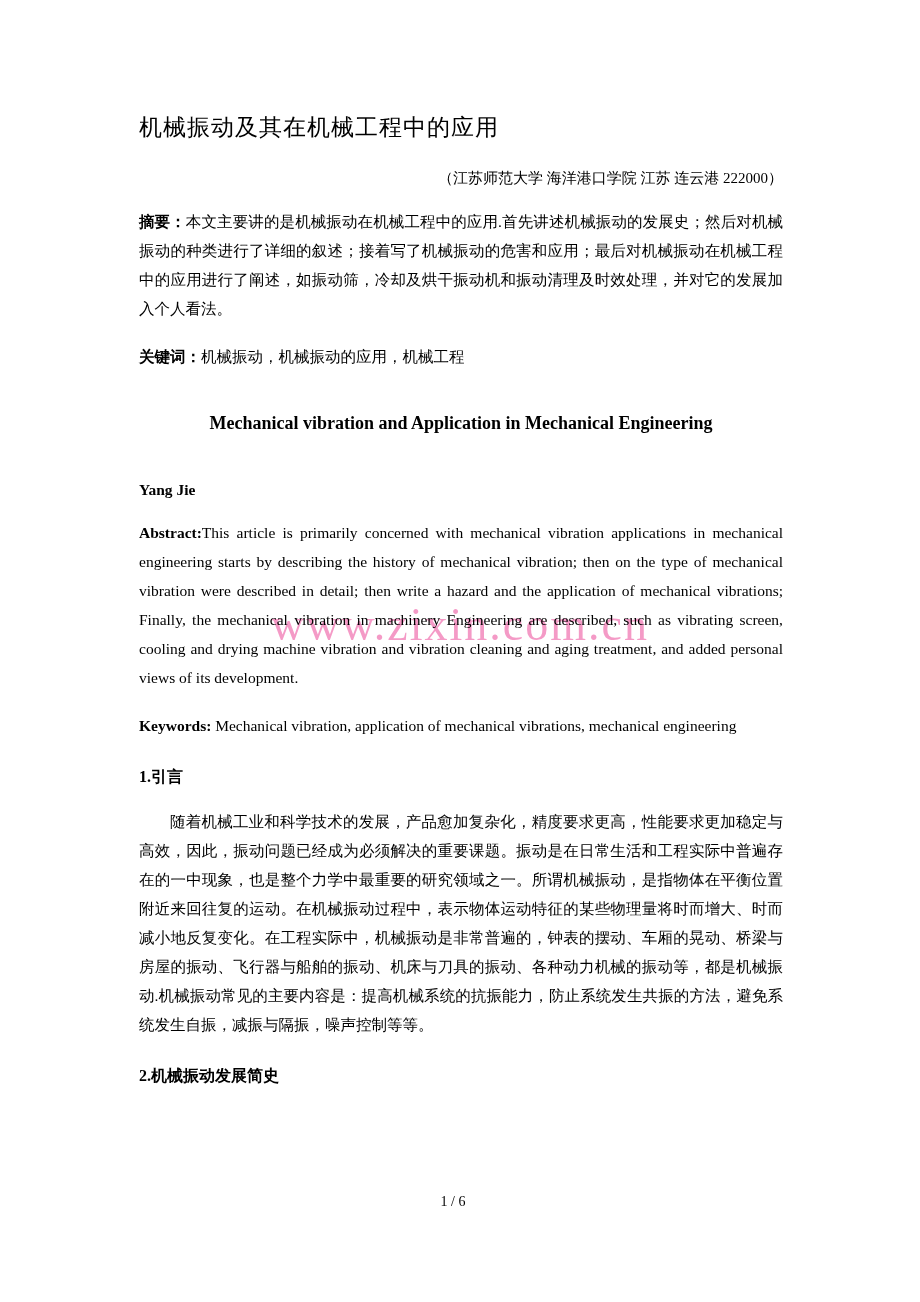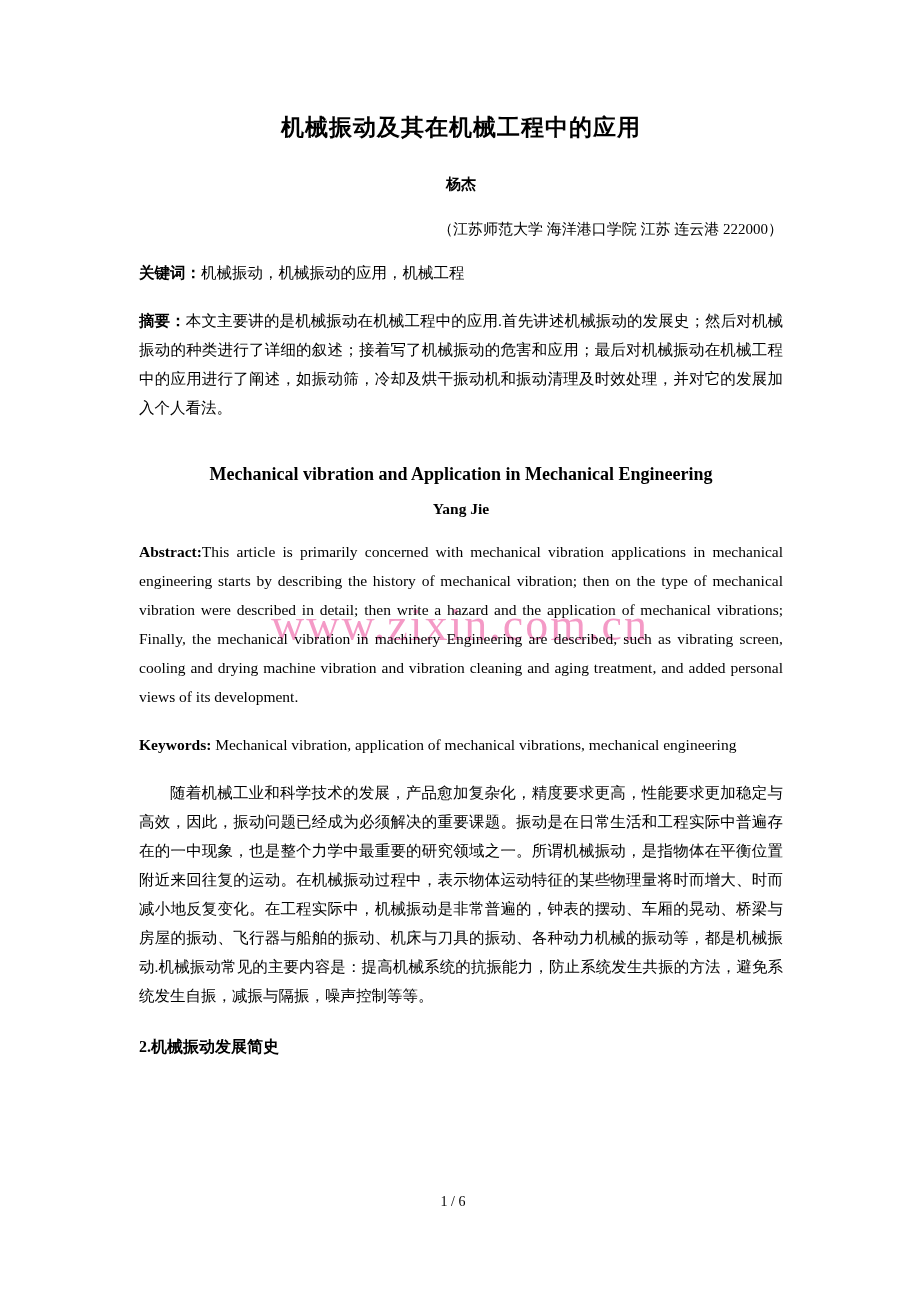--- a/index.html
+++ b/index.html
@@ -15,23 +15,23 @@
     color: #000000;
   }
   .content {
     position: absolute;
     left: 139px;
     top: 0;
     width: 644px;
   }
   .cn-title {
     margin: 112px 0 0 0;
-    text-align: center;
+    text-align: left;
     font-size: 23px;
-    font-weight: bold;
+    font-weight: normal;
     letter-spacing: 1px;
   }
   .cn-author {
     margin-top: 32px;
     text-align: center;
     font-size: 15px;
     font-weight: bold;
   }
   .cn-affiliation {
     margin-top: 26px;
@@ -46,22 +46,22 @@
   }
   .bold { font-weight: bold; }
   .en-title {
     margin: 26px 0 0 0;
     text-align: center;
     font-size: 18px;
     line-height: 52px;
     font-weight: bold;
   }
   .en-author {
-    margin-top: 0;
-    text-align: center;
+    margin-top: 32px;
+    text-align: left;
     font-size: 15.5px;
     font-weight: bold;
   }
   .en-affiliation {
     margin-top: 26px;
     text-align: center;
     font-size: 15.5px;
   }
   .section-heading {
     margin: 27px 0 0 0;
@@ -96,37 +96,37 @@
 <body>
 
 <div class="page">
 
   <div class="watermark">www.zixin.com.cn</div>
 
   <div class="content">
 
     <h1 class="cn-title">机械振动及其在机械工程中的应用</h1>
 
-    <div class="cn-author">杨杰</div>
 
     <div class="cn-affiliation">（江苏师范大学 海洋港口学院 江苏 连云港 222000）</div>
 
+    <p class="para"><span class="bold">摘要：</span><span>本文主要讲的是机械振动在机械工程中的应用.首先讲述机械振动的发展史；然后对机械振动的种类进行了详细的叙述；接着写了机械振动的危害和应用；最后对机械振动在机械工程中的应用进行了阐述，如振动筛，冷却及烘干振动机和振动清理及时效处理，并对它的发展加入个人看法。</span></p>
+
     <p class="para"><span class="bold">关键词：</span><span>机械振动，机械振动的应用，机械工程</span></p>
-
-    <p class="para"><span class="bold">摘要：</span><span>本文主要讲的是机械振动在机械工程中的应用.首先讲述机械振动的发展史；然后对机械振动的种类进行了详细的叙述；接着写了机械振动的危害和应用；最后对机械振动在机械工程中的应用进行了阐述，如振动筛，冷却及烘干振动机和振动清理及时效处理，并对它的发展加入个人看法。</span></p>
 
     <h2 class="en-title">Mechanical vibration and Application in Mechanical Engineering</h2>
 
     <div class="en-author">Yang Jie</div>
 
 
     <p class="para"><span class="bold">Abstract:</span><span>This article is primarily concerned with mechanical vibration applications in mechanical engineering starts by describing the history of mechanical vibration; then on the type of mechanical vibration were described in detail; then write a hazard and the application of mechanical vibrations; Finally, the mechanical vibration in machinery Engineering are described, such as vibrating screen, cooling and drying machine vibration and vibration cleaning and aging treatment, and added personal views of its development.</span></p>
 
     <p class="para"><span class="bold">Keywords:</span><span> Mechanical vibration, application of mechanical vibrations, mechanical engineering</span></p>
 
+    <h3 class="section-heading">1.引言</h3>
 
     <p class="para indent">随着机械工业和科学技术的发展，产品愈加复杂化，精度要求更高，性能要求更加稳定与高效，因此，振动问题已经成为必须解决的重要课题。振动是在日常生活和工程实际中普遍存在的一中现象，也是整个力学中最重要的研究领域之一。所谓机械振动，是指物体在平衡位置附近来回往复的运动。在机械振动过程中，表示物体运动特征的某些物理量将时而增大、时而减小地反复变化。在工程实际中，机械振动是非常普遍的，钟表的摆动、车厢的晃动、桥梁与房屋的振动、飞行器与船舶的振动、机床与刀具的振动、各种动力机械的振动等，都是机械振动.机械振动常见的主要内容是：提高机械系统的抗振能力，防止系统发生共振的方法，避免系统发生自振，减振与隔振，噪声控制等等。</p>
 
     <h3 class="section-heading">2.机械振动发展简史</h3>
 
   </div>
 
   <div class="footer"><span>1 / 6</span></div>
 
 </div>

